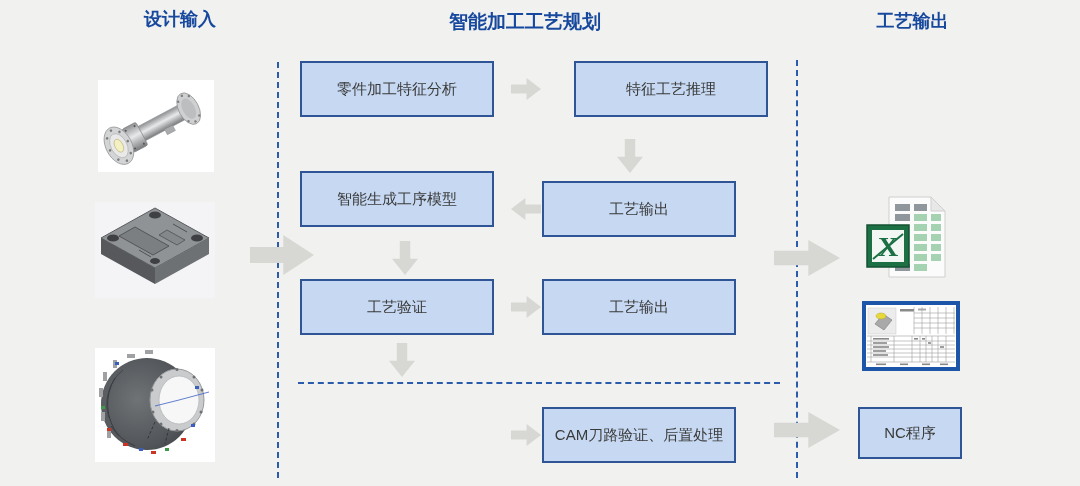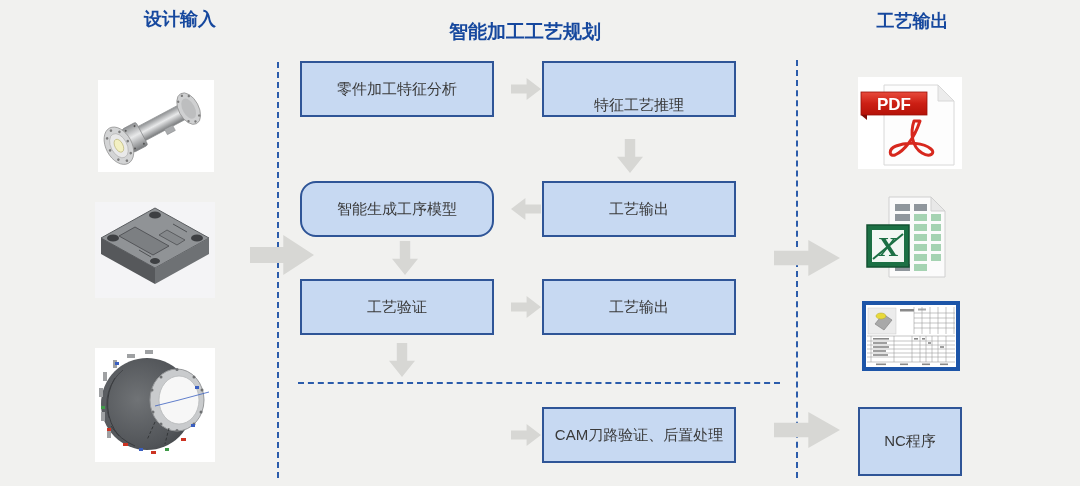--- a/index.html
+++ b/index.html
@@ -28,21 +28,21 @@
   }
 </style>
 </head>
 <body>
 
 <div class="canvas">
 
   <div class="hdr" style="left:40px;top:8px;width:280px;">
     <div class="t">设计输入</div>
   </div>
-  <div class="hdr" style="left:375px;top:20px;width:300px;">
+  <div class="hdr" style="left:375px;top:10px;width:300px;">
     <div class="t" style="font-size:19px;">智能加工工艺规划</div>
   </div>
   <div class="hdr" style="left:830px;top:10px;width:165px;">
     <div class="t">工艺输出</div>
   </div>
 
   <div class="imgbox white" style="left:98px;top:80px;width:116px;height:92px;">
     <svg width="116" height="92" viewBox="0 0 116 92">
       <defs>
         <linearGradient id="gm" x1="0" y1="0" x2="0" y2="1">
@@ -147,24 +147,24 @@
     </svg>
   </div>
 
   <div class="dashv" style="left:277px;top:62px;height:416px;"></div>
   <div class="dashv" style="left:796px;top:60px;height:418px;"></div>
   <div class="dashh" style="left:298px;top:382px;width:482px;"></div>
 
   <div class="fbox" style="left:300px;top:61px;">
     <span>零件加工特征分析</span>
     </div>
-  <div class="fbox" style="left:542px;top:61px;align-items:flex-end;">
+  <div class="fbox" style="left:574px;top:61px;">
     <span>特征工艺推理</span>
     </div>
-  <div class="fbox" style="left:300px;top:181px;border-radius:16px;">
+  <div class="fbox" style="left:300px;top:171px;">
     <span>智能生成工序模型</span>
     </div>
   <div class="fbox" style="left:542px;top:181px;">
     <span>工艺输出</span>
     </div>
   <div class="fbox" style="left:300px;top:279px;align-items:center;">
     <span>工艺验证</span>
     </div>
   <div class="fbox" style="left:542px;top:279px;">
     <span>工艺输出</span>
@@ -178,37 +178,20 @@
   <div class="arrow ar-right" style="left:511px;top:296px;width:30px;height:22px;"></div>
   <div class="arrow ar-right" style="left:511px;top:424px;width:30px;height:22px;"></div>
   <div class="arrow ar-down" style="left:617px;top:139px;width:26px;height:34px;"></div>
   <div class="arrow ar-down" style="left:392px;top:241px;width:26px;height:34px;"></div>
   <div class="arrow ar-down" style="left:389px;top:343px;width:26px;height:34px;"></div>
 
   <div class="arrow ar-right" style="left:250px;top:235px;width:64px;height:40px;"></div>
   <div class="arrow ar-right" style="left:774px;top:240px;width:66px;height:36px;"></div>
   <div class="arrow ar-right" style="left:774px;top:412px;width:66px;height:36px;"></div>
 
-  <div class="imgbox white" style="left:858px;top:77px;width:104px;height:92px;">
-    <svg width="104" height="92" viewBox="0 0 104 92">
-      <path d="M26 8 H80 L96 24 V88 H26 Z" fill="#fdfdfd" stroke="#d8d8d8" stroke-width="1"></path>
-      <path d="M80 8 V24 H96 Z" fill="#ececec" stroke="#d8d8d8" stroke-width="1"></path>
-      <defs>
-        <linearGradient id="pr" x1="0" y1="0" x2="0" y2="1">
-          <stop offset="0" stop-color="#e84b3c"></stop>
-            <stop offset="0.5" stop-color="#cc1f14"></stop>
-            <stop offset="1" stop-color="#b51208"></stop>
-        </linearGradient>
-      </defs>
-      <rect x="3" y="15" width="66" height="23" fill="url(#pr)" stroke="#991109" stroke-width="0.8"></rect>
-      <path d="M3 38 L9 43 V38 Z" fill="#7d0d06"></path>
-      <text x="36" y="32.5" text-anchor="middle" font-size="17" font-weight="bold" fill="#ffffff" font-family="Liberation Sans, sans-serif">PDF</text>
-      <path d="M62 44 C 56 62, 46 74, 37 78 C 31 80, 30 72, 38 69 C 50 64, 66 66, 73 72 C 78 76, 72 81, 64 76 C 54 70, 52 56, 56 44 Z" fill="none" stroke="#d7281e" stroke-width="3" stroke-linecap="round" stroke-linejoin="round"></path>
-    </svg>
-  </div>
 
   <div class="imgbox" style="left:865px;top:193px;width:90px;height:90px;">
     <svg width="90" height="90" viewBox="0 0 90 90">
       <path d="M24 4 H66 L80 18 V84 H24 Z" fill="#fbfbfb" stroke="#cfcfcf" stroke-width="1"></path>
       <path d="M66 4 V18 H80 Z" fill="#e8e8e8" stroke="#cfcfcf" stroke-width="1"></path>
       <rect x="30" y="11" width="15" height="7" fill="#8f969c"></rect>
         <rect x="49" y="11" width="13" height="7" fill="#8f969c"></rect>
       <rect x="30" y="21" width="15" height="7" fill="#8f969c"></rect>
         <rect x="49" y="21" width="13" height="7" fill="#a5d3b2"></rect>
       <rect x="66" y="21" width="10" height="7" fill="#a5d3b2"></rect>
@@ -275,17 +258,17 @@
         <rect x="62" y="37.2" width="3" height="1.6"></rect>
           <rect x="74" y="41.2" width="4" height="1.6"></rect>
         <rect x="10" y="58.5" width="10" height="1.6"></rect>
           <rect x="34" y="58.5" width="8" height="1.6"></rect>
         <rect x="56" y="58.5" width="8" height="1.6"></rect>
           <rect x="74" y="58.5" width="8" height="1.6"></rect>
       </g>
     </svg>
   </div>
 
-  <div class="fbox" style="left:858px;top:407px;width:104px;height:69px;">
+  <div class="fbox" style="left:858px;top:407px;width:104px;height:52px;">
     <span>NC程序</span>
   </div>
 
 </div>
 
 </body></html>

